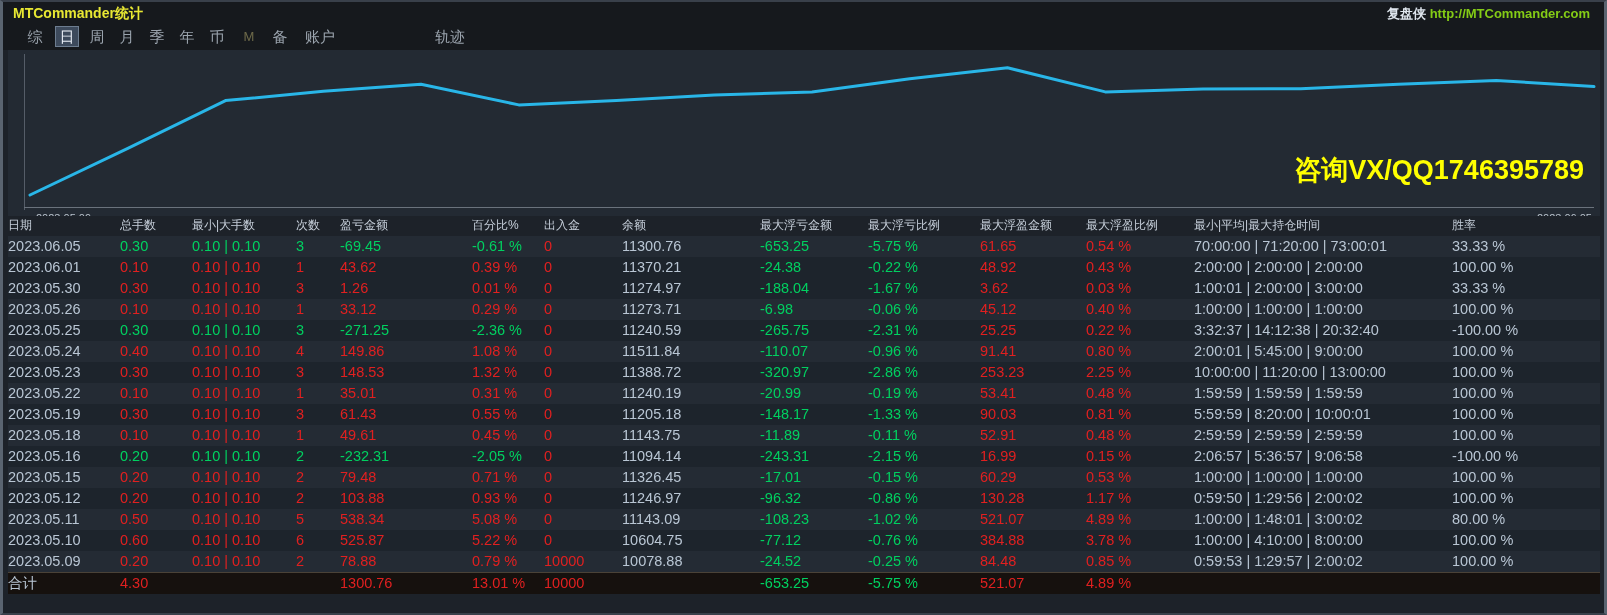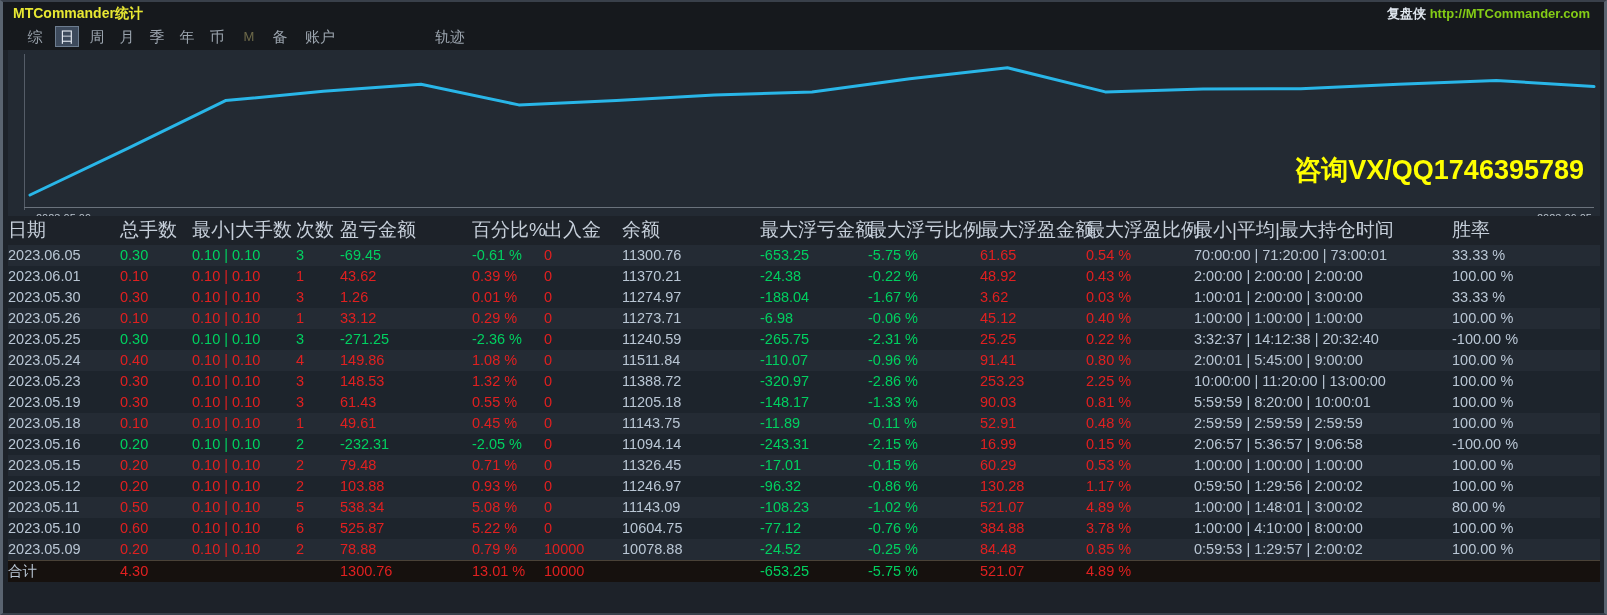--- a/index.html
+++ b/index.html
@@ -130,21 +130,21 @@
   table.stats {
     width: 100%;
     border-collapse: collapse;
     table-layout: fixed;
     font-size: 14.5px;
   }
   table.stats th {
     font-weight: normal;
     text-align: left;
     color: #c6cfda;
-    font-size: 19px;
+    font-size: 12px;
     padding: 1px 0 2px 0;
     white-space: nowrap;
     background: #1d2229;
   }
   table.stats td {
     padding: 0;
     height: 21px;
     line-height: 21px;
     white-space: nowrap;
     font-size: 14.5px;
@@ -355,20 +355,36 @@
             <td class="c-red">1.32 %</td>
             <td class="c-red">0</td>
             <td class="c-date">11388.72</td>
             <td class="c-green">-320.97</td>
             <td class="c-green">-2.86 %</td>
             <td class="c-red">253.23</td>
             <td class="c-red">2.25 %</td>
             <td class="c-date">10:00:00 | 11:20:00 | 13:00:00</td>
             <td class="c-date">100.00 %</td>
           </tr>
+          <tr class="row-even">
+            <td class="c-date">2023.05.22</td>
+            <td class="c-red">0.10</td>
+            <td class="c-red">0.10 | 0.10</td>
+            <td class="c-red">1</td>
+            <td class="c-red">35.01</td>
+            <td class="c-red">0.31 %</td>
+            <td class="c-red">0</td>
+            <td class="c-date">11240.19</td>
+            <td class="c-green">-20.99</td>
+            <td class="c-green">-0.19 %</td>
+            <td class="c-red">53.41</td>
+            <td class="c-red">0.48 %</td>
+            <td class="c-date">1:59:59 | 1:59:59 | 1:59:59</td>
+            <td class="c-date">100.00 %</td>
+          </tr>
           <tr class="row-odd">
             <td class="c-date">2023.05.19</td>
             <td class="c-red">0.30</td>
             <td class="c-red">0.10 | 0.10</td>
             <td class="c-red">3</td>
             <td class="c-red">61.43</td>
             <td class="c-red">0.55 %</td>
             <td class="c-red">0</td>
             <td class="c-date">11205.18</td>
             <td class="c-green">-148.17</td>

